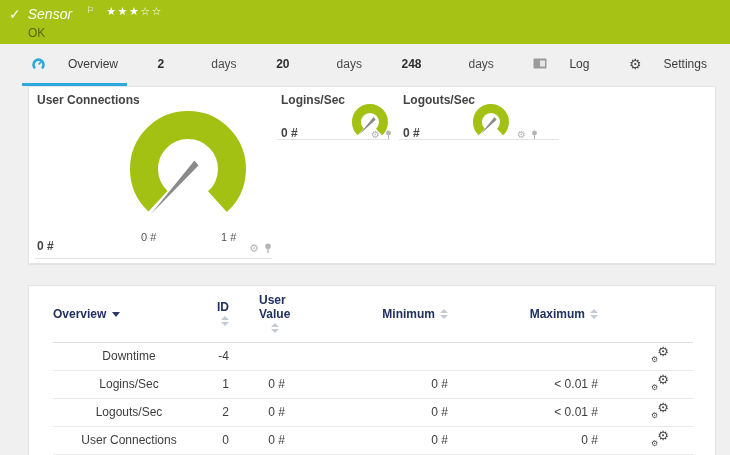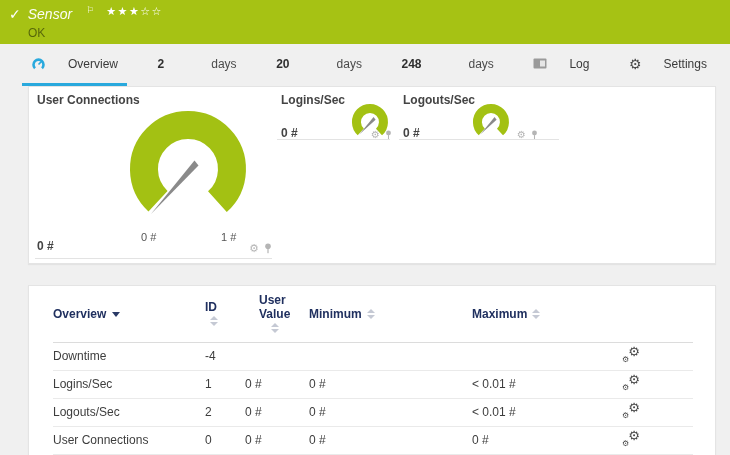--- a/index.html
+++ b/index.html
@@ -38,23 +38,23 @@
   .g-scale { font-size:11px; color:#555; }
   .g-icons { display:flex; align-items:center; gap:5px; }
   .mini-gear { font-size:11px; color:#b5b5b5; line-height:1; cursor:pointer; }
   .g-divider { height:1px; background:#e3e3e3; }
 
   
   table { width:640px; border-collapse:collapse; table-layout:fixed; }
   thead th { height:56px; vertical-align:middle; font-size:12px; font-weight:700; color:#20305f;
              border-bottom:1px solid #dcdcdc; cursor:pointer; }
   th.h-channel { text-align:left; }
-  th.h-num, td.c-num { text-align:left; }
+  th.h-num, td.c-num { text-align:right; }
   td { height:28px; font-size:12px; color:#3d3d3d; border-bottom:1px solid #eaeaea; }
-  td.c-channel { text-align:left; }
+  td.c-channel { text-align:center; }
   .pr16 { padding-right:16px; } .pr24 { padding-right:24px; }
   .sort { display:inline-flex; flex-direction:column; gap:2px; margin-left:5px; vertical-align:middle; position:relative; top:-1px; }
   .sort i { display:block; width:0; height:0; border-left:4px solid transparent; border-right:4px solid transparent; }
   .sort .up { border-bottom:4px solid #c5c9d4; }
   .sort .dn { border-top:4px solid #c5c9d4; }
   .sorted-desc { display:inline-block; width:0; height:0; border-left:4px solid transparent;
                  border-right:4px solid transparent; border-top:5px solid #2a3a66; margin-left:6px; vertical-align:middle; }
   .gears { position:relative; display:inline-block; width:18px; height:16px; cursor:pointer; }
   .gears .g1 { position:absolute; right:0; top:-2px; font-size:13px; color:#4a4a4a; line-height:1; }
   .gears .g2 { position:absolute; left:0; bottom:-1px; font-size:8px; color:#4a4a4a; line-height:1; }

